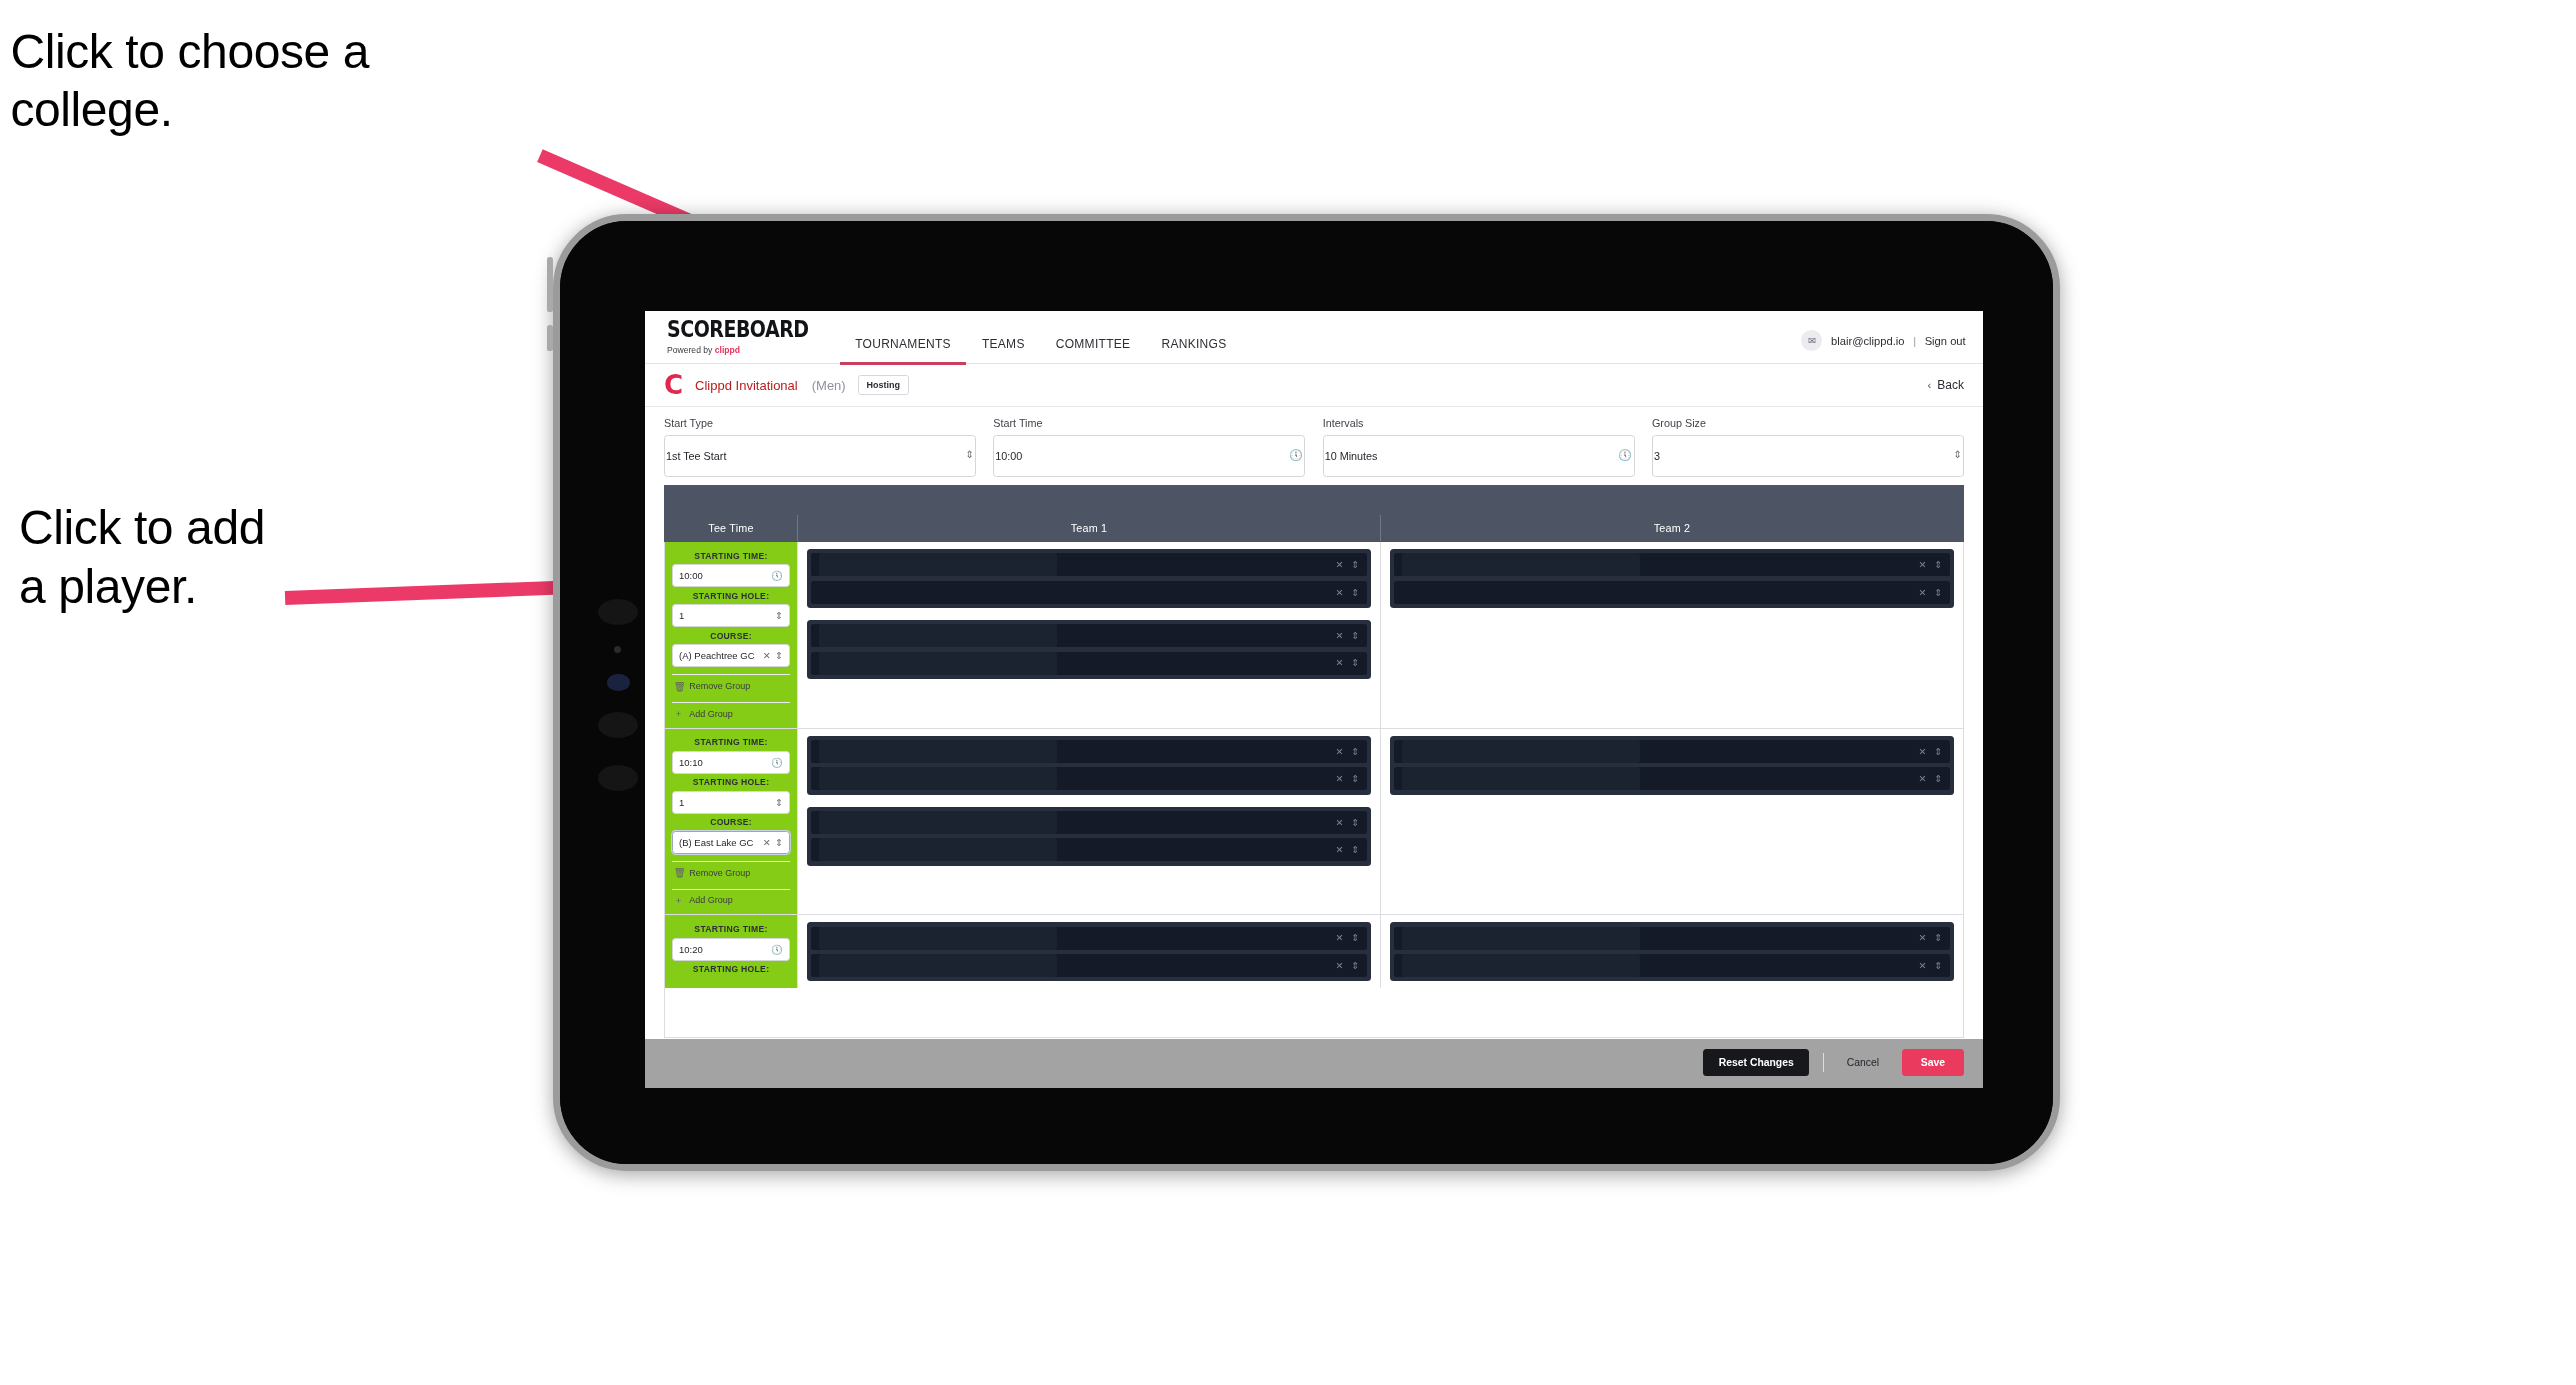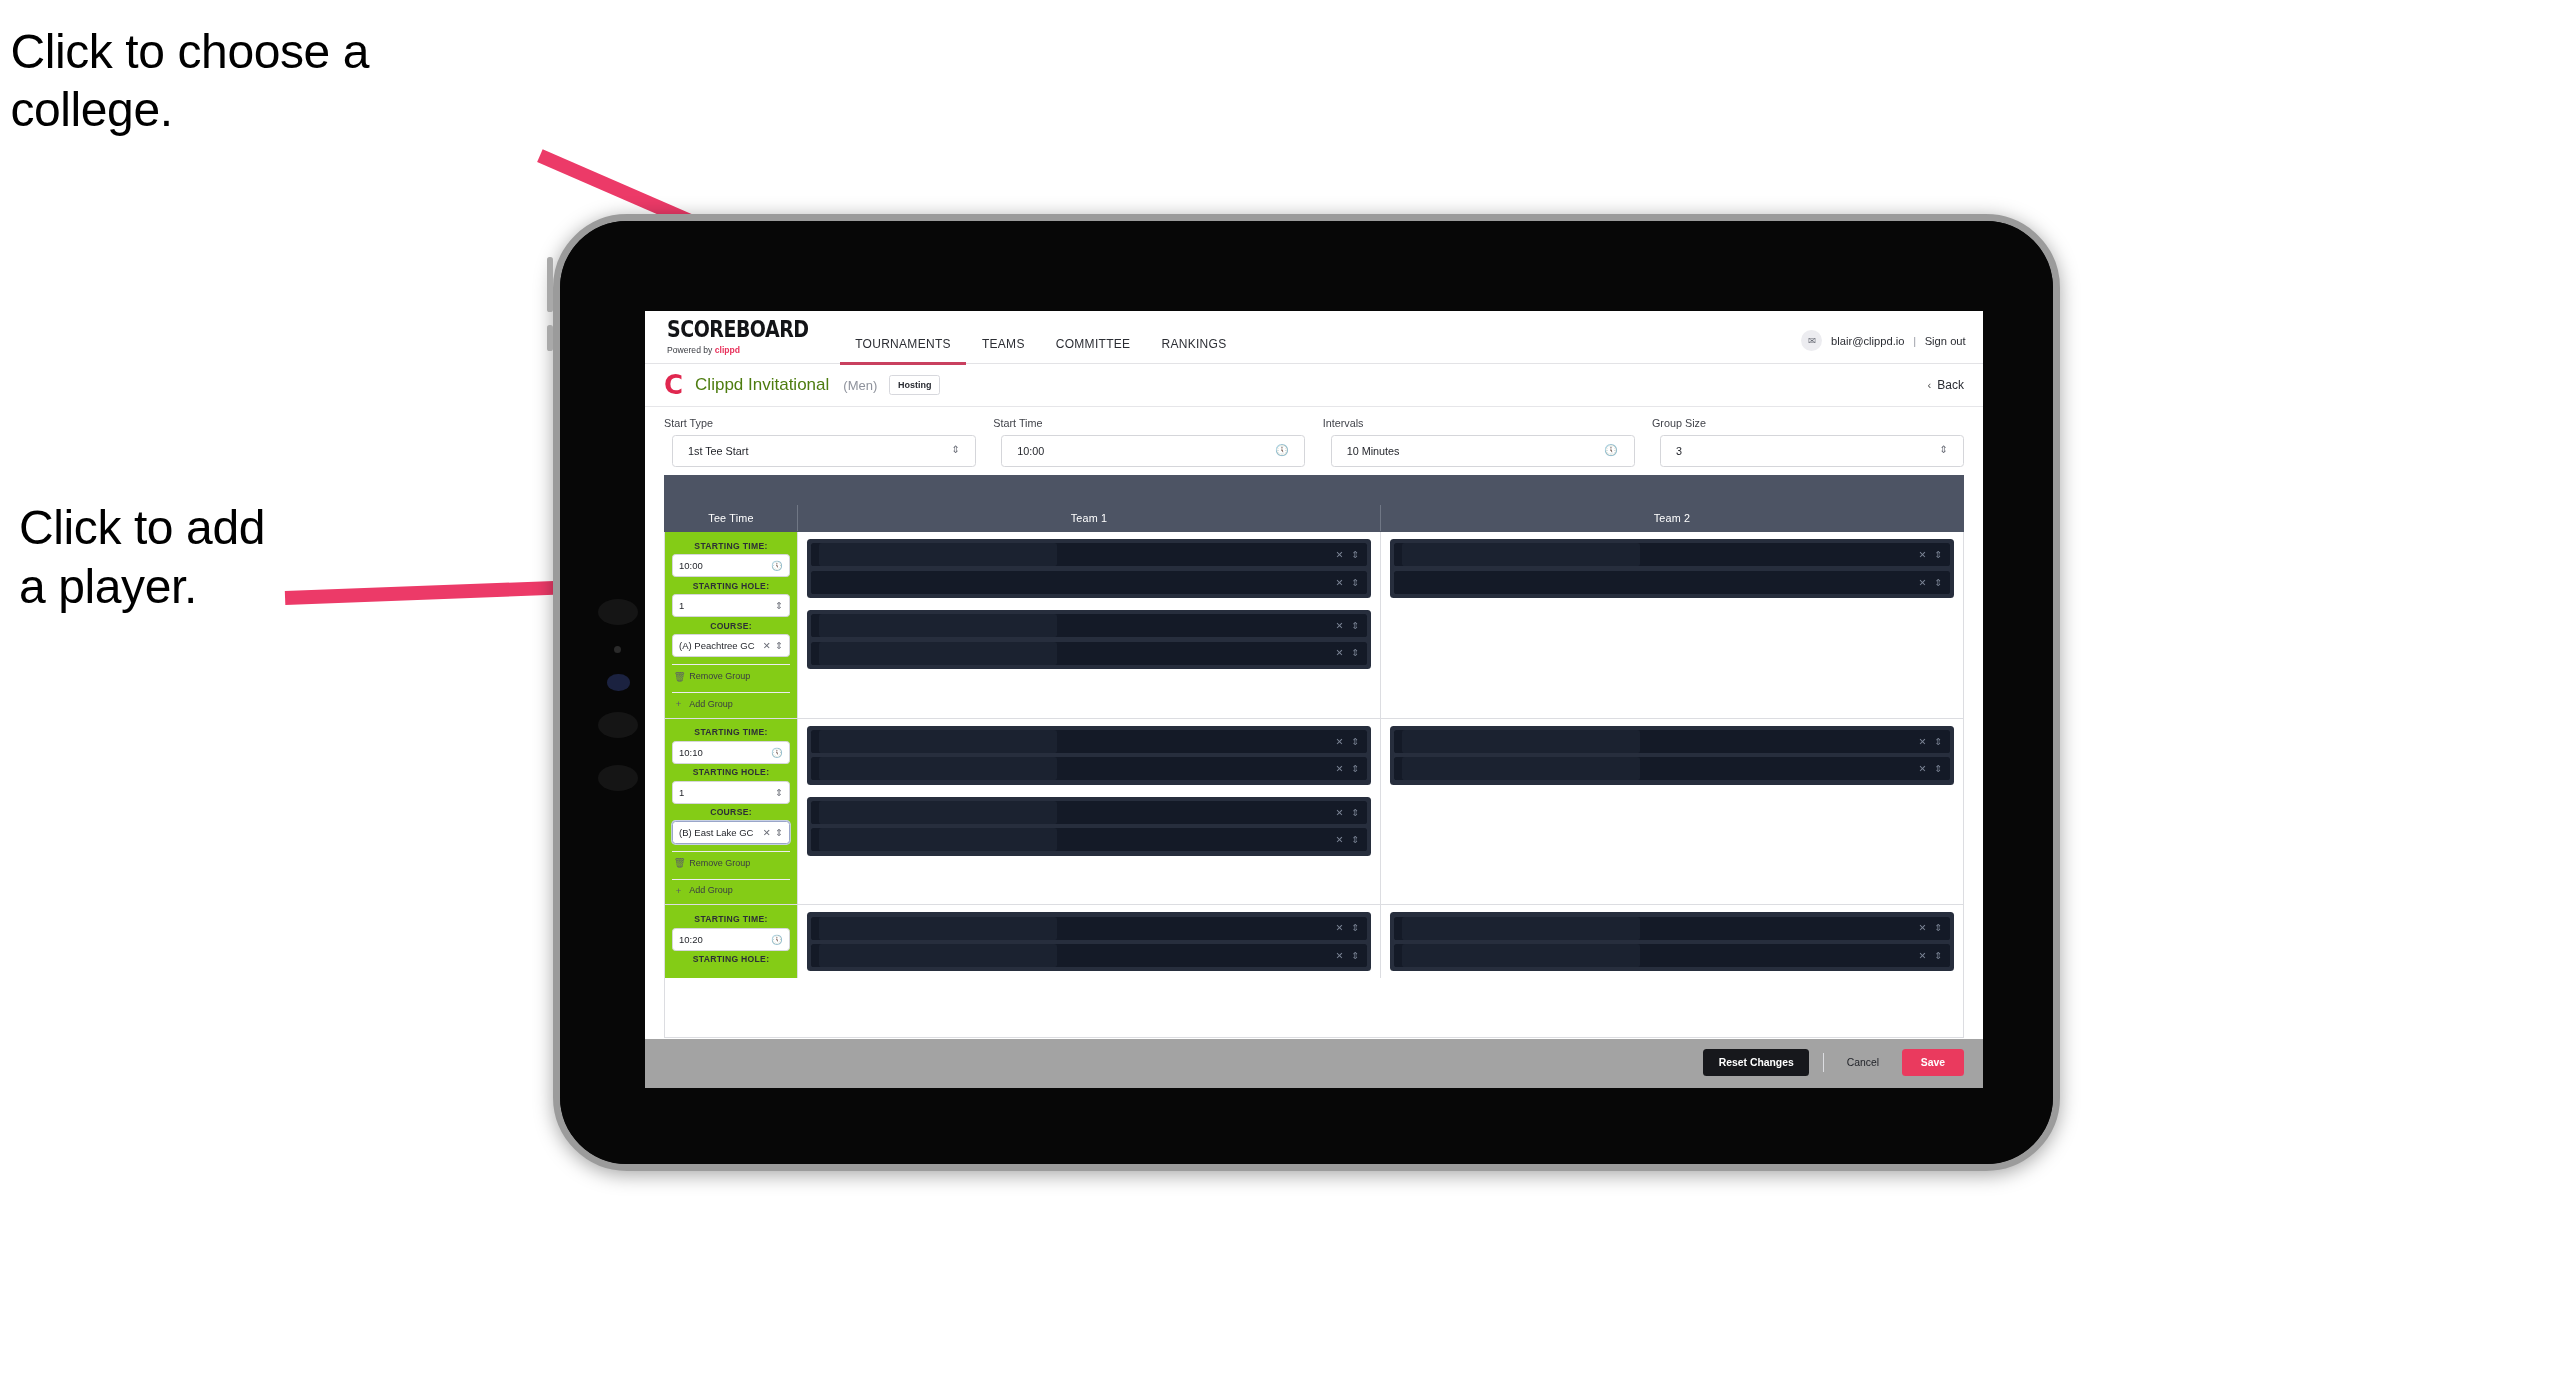--- a/index.html
+++ b/index.html
@@ -104,42 +104,41 @@
 
   
   .tbar {
     height: 43px; display:flex; align-items:center;
     padding: 0 19px; border-bottom:0.9px solid #e6e6e9; flex:0 0 auto; background:#fff;
   }
   .c-logo {
     font-family:"DejaVu Sans", sans-serif;
     font-weight: 800; font-size: 26px; color:#e0274f; line-height:1; margin-right:12px;
   }
-  .t-title { font-size:17px; color:#4d7c0f; }
+  .t-title { font-size:13px; color:#b91c1c; }
   .t-gender { font-size:13px; color:#8e929c; margin-left:14px; }
   .t-badge {
     margin-left:12px; border:0.9px solid #d7d8dd; border-radius:2.6px;
     font-size:9px; font-weight:700; color:#2a2c33; padding:4.3px 7.8px; background:#fff;
   }
   .t-back {
     margin-left:auto; font-size:12px; color:#2a2c33; display:flex; align-items:center; gap:6px; cursor:pointer;
   }
   .chev-l { font-size:11.2px; color:#555; }
 
   
   .settings {
     display:grid; grid-template-columns: repeat(4, 1fr);
     gap: 17.3px; padding: 10.4px 19px 8.6px 19px; flex:0 0 auto; background:#fff;
   }
   .field-label { font-size: 10.8px; color:#41434a; margin-bottom: 5.2px; }
   .input {
-    height: 32px; border:0.9px solid #d5d6da; border-radius:3.5px; background:#fff;
-    display:flex; align-items:center; padding: 0 15px; font-size:10.8px; color:#1f2127;
+    height: 42px; border:0.9px solid #d5d6da; border-radius:3.5px; background:#fff;
+    display:flex; align-items:center; padding: 0 1px; font-size:10.8px; color:#1f2127;
     position:relative;
-    margin-left:8px;
   }
   .input .val { flex:1; }
   .spin { color:#6a6d77; font-size:10.4px; line-height:1; }
   .clock { color:#6a6d77; font-size:11.2px; line-height:1; }
 
   
   .tablewrap { flex:1 1 auto; display:flex; flex-direction:column; min-height:0; padding: 0 19px; }
   .thead { display:flex; background:#4d5464; border:0.9px solid #4d5464; flex:0 0 auto; }
   .th {
     color:#fff; font-size:10.8px; text-align:center; padding: 7px 0; letter-spacing:0.2px;margin-top:29px;

